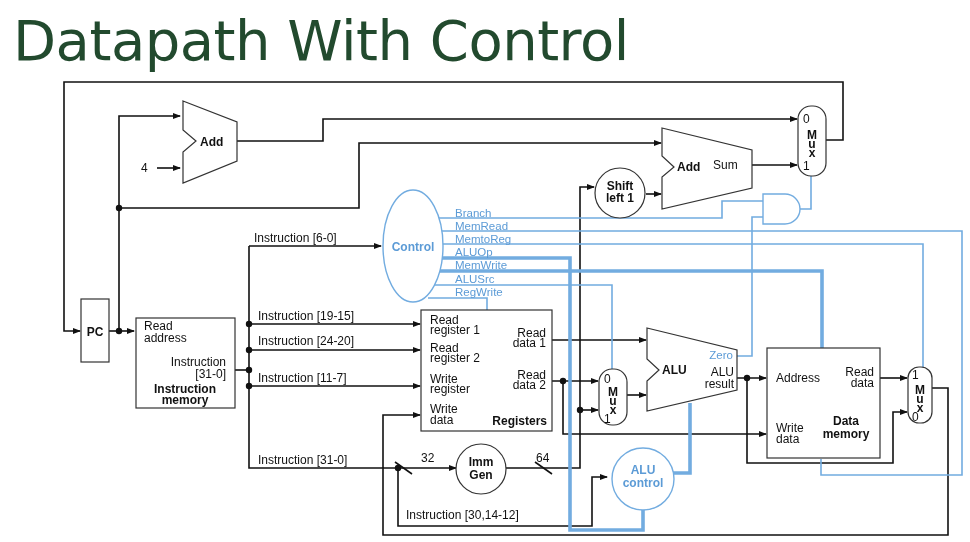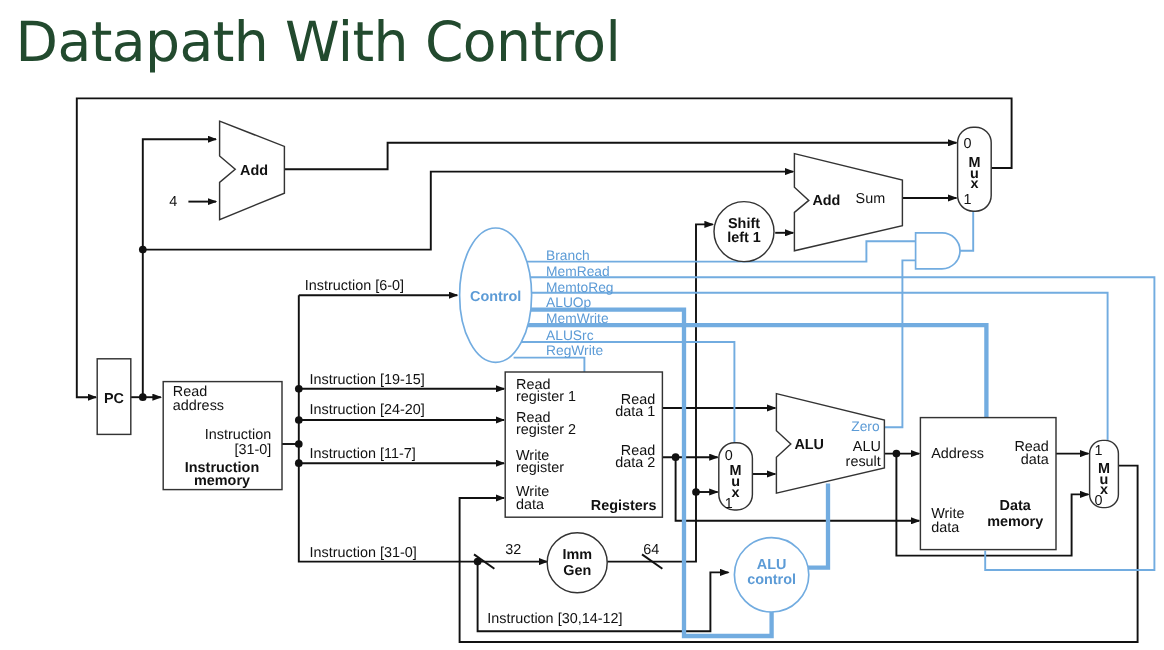--- a/index.html
+++ b/index.html
@@ -1,20 +1,20 @@
 <!DOCTYPE html>
 <html><head>
 <meta charset="utf-8">
 <style>
   html, body { margin: 0; padding: 0; background: #ffffff; }
   body { width: 970px; height: 542px; overflow: hidden; position: relative; }
   .title {
     position: absolute; left: 13px; top: 8px; margin: 0;
     font-family: "DejaVu Sans", sans-serif; font-weight: normal;
-    font-size: 46px; color: #224a2e; letter-spacing: -0.5px;
+    font-size: 56px; color: #224a2e; letter-spacing: -0.5px;
   }
   svg { position: absolute; left: 0; top: 0; }
   .w { stroke: #111; stroke-width: 1.6; fill: none; }
   .c { stroke: #72ace0; stroke-width: 1.6; fill: none; }
   .ct { stroke: #72ace0; stroke-width: 3.6; fill: none; }
   .blk { stroke: #333; stroke-width: 1.2; fill: #fff; }
   .cblk { stroke: #72ace0; stroke-width: 1.4; fill: #fff; }
   .t { font-family: "Liberation Sans", sans-serif; font-size: 12px; fill: #111; }
   .tb { font-family: "Liberation Sans", sans-serif; font-size: 12px; font-weight: bold; fill: #111; }
   .tc { font-family: "Liberation Sans", sans-serif; font-size: 11.5px; fill: #5c9bd6; }

